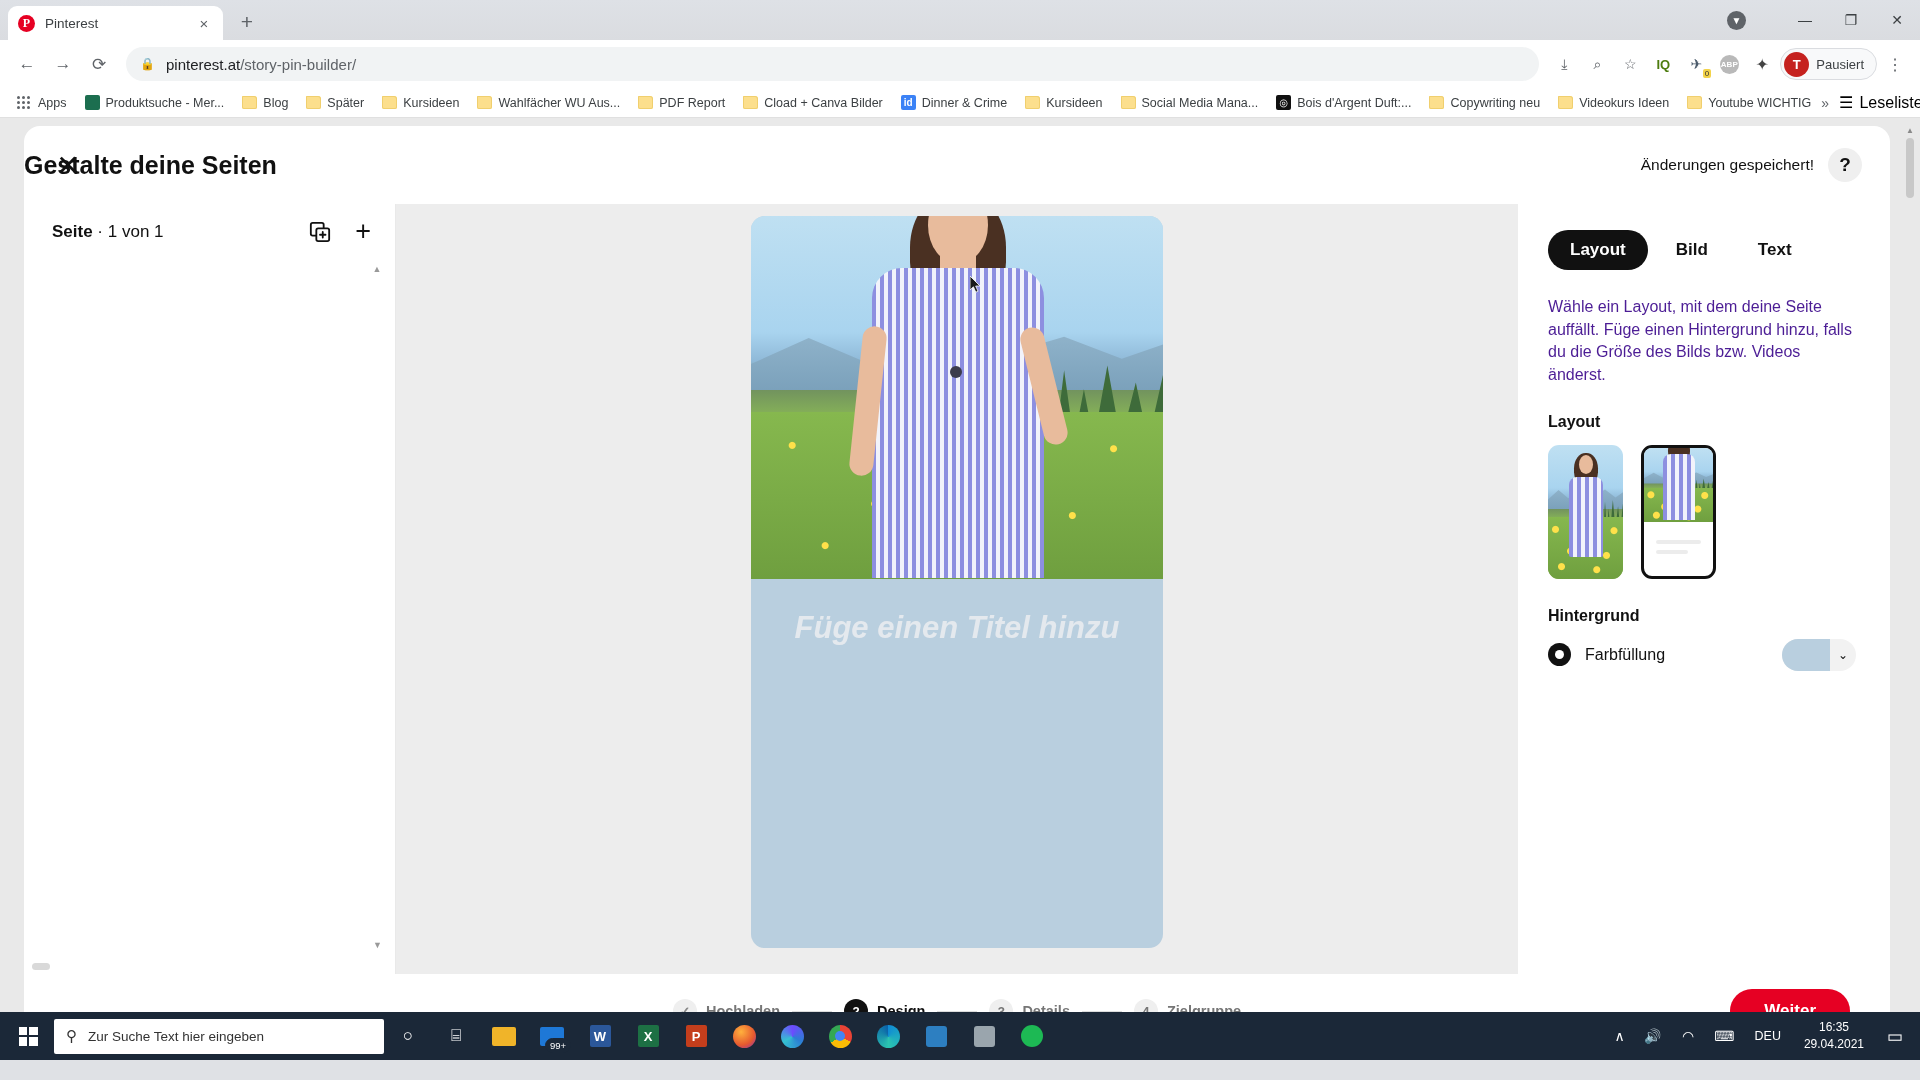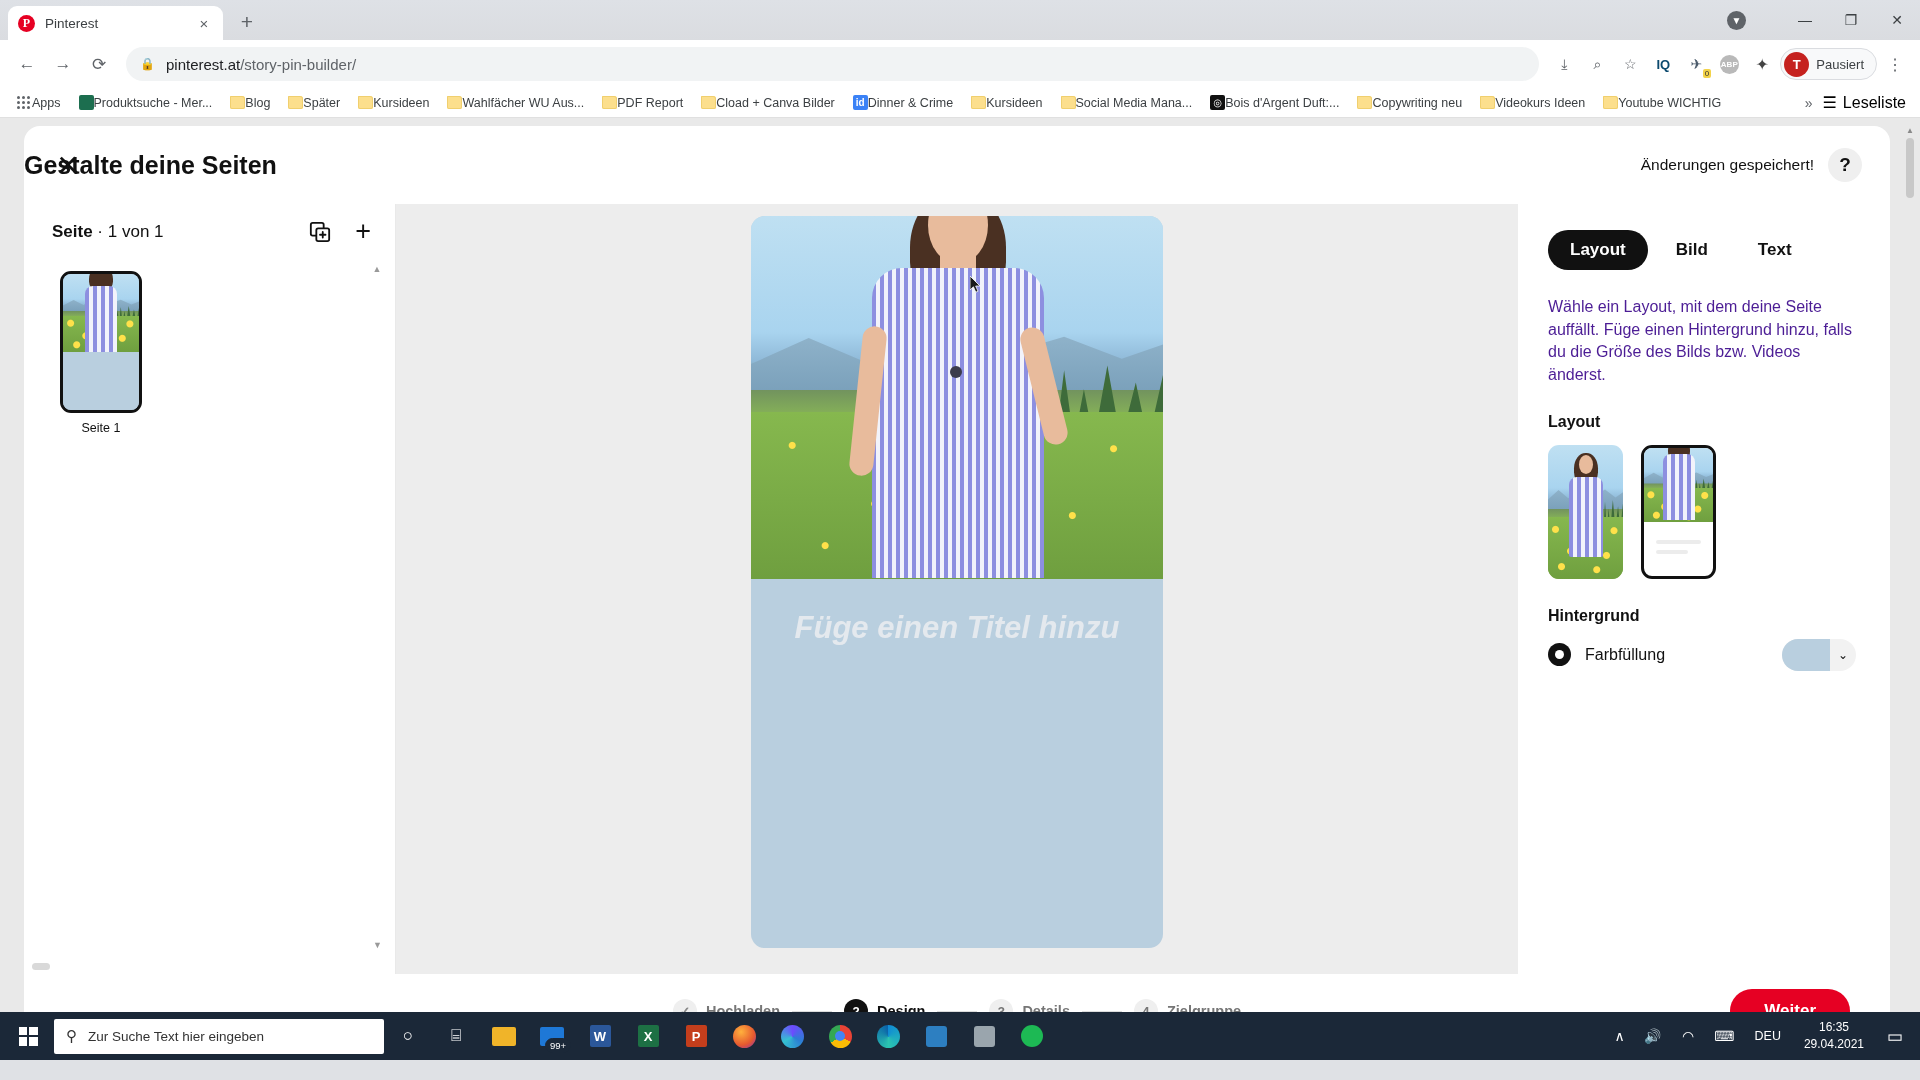--- a/index.html
+++ b/index.html
@@ -43,21 +43,21 @@
   .extico { width:30px;height:30px;display:flex;align-items:center;justify-content:center;
             font-size:14px;color:#5f6368;position:relative;flex:none;}
   .profile-pill { display:flex;align-items:center;gap:7px;border:1px solid #dadce0;
                   border-radius:18px;padding:2px 12px 2px 3px;height:32px;background:#f8f9fa;}
   .profile-pill .av { width:25px;height:25px;border-radius:50%;background:#c5221f;color:#fff;
                       display:flex;align-items:center;justify-content:center;font-size:13px;font-weight:bold;}
   .profile-pill .pl { font-size:13px;color:#3c4043; }
 
   .bookmarks { height:30px; background:#fff; display:flex; align-items:center;
                padding:0 8px; gap:2px; border-bottom:1px solid #e0e0e0; overflow:hidden;}
-  .bm { display:flex;align-items:center;padding:3px 8px;border-radius:4px;flex:none;}
+  .bm { display:flex;align-items:center;gap:6px;padding:3px 8px;border-radius:4px;flex:none;}
   .bm .bmtxt { font-size:12.5px;color:#3c4043;white-space:nowrap;}
   .folder { width:15px;height:13px;background:#fcdf8d;border-radius:1px 3px 2px 2px;flex:none;
             box-shadow:inset 0 0 0 1px #f0cf6e;}
   .appsdots { width:16px;height:16px;display:grid;grid-template-columns:repeat(3,1fr);
               gap:1.5px;flex:none;padding:1px;}
   .appsdots i { background:#5f6368;border-radius:50%; display:block; width:3px;height:3px;}
   .bm .sq { width:15px;height:15px;border-radius:2px;flex:none;}
   .bm-right { margin-left:auto; display:flex; align-items:center; gap:10px; padding-right:6px;}
   .bm-right .chev { font-size:14px;color:#5f6368;}
 
@@ -224,21 +224,21 @@
     <div class="tbtn">→</div>
     <div class="tbtn">⟳</div>
     <div class="omnibox">
       <span style="font-size:12px;">🔒</span>
       <span class="url"><span>pinterest.at</span><span class="path">/story-pin-builder/</span></span>
     </div>
     <div class="tb-right">
       <div class="extico">⤓</div>
       <div class="extico">⌕</div>
       <div class="extico">☆</div>
-      <div class="extico" style="color:#0c4a6e;font-weight:bold;font-size:13px;">IQ</div>
+      <div class="extico" style="color:#4d7c0f;font-weight:bold;font-size:13px;">IQ</div>
       <div class="extico" style="color:#4a5a6a;">
         <span>✈</span>
         <span style="position:absolute;right:0;bottom:1px;background:#f3d34a;color:#333;font-size:8px;border-radius:2px;padding:0 2px;">0</span>
       </div>
       <div class="extico">
         <span style="width:19px;height:19px;border-radius:50%;background:#b9b9b9;color:#fff;font-size:8px;display:flex;align-items:center;justify-content:center;font-weight:bold;">ABP</span>
       </div>
       <div class="extico" style="color:#444;font-size:16px;">✦</div>
       <div class="profile-pill">
         <div class="av">T</div>
@@ -349,40 +349,20 @@
             </div>
             <div class="acts">
               <span class="ico-dup">
                 <svg width="22" height="22" viewBox="0 0 24 24">
                     <rect x="2" y="2" width="14" height="14" rx="2" fill="none" stroke="#111" stroke-width="2"></rect>
                     <rect x="8" y="8" width="14" height="14" rx="2" fill="#fff" stroke="#111" stroke-width="2"></rect>
                     <path d="M15 12v6M12 15h6" stroke="#111" stroke-width="2" stroke-linecap="round"></path>
                   </svg>
               </span>
               <span class="ico-plus">+</span>
-            </div>
-          </div>
-          <div class="pages-list">
-            <div class="thumb-wrap">
-              <div class="thumb">
-                <div class="img">
-                  <div class="scene">
-                      <div class="mtn"></div>
-                      <div class="trees"></div>
-                      <div class="field"></div>
-                    </div>
-                  <div class="model" style="width:46px;height:100%;">
-                    <div class="skin" style="left:15px;top:-4px;width:16px;height:18px;border-radius:50%;"></div>
-                    <div class="hair" style="left:11px;top:-8px;width:24px;height:26px;border-radius:50% 50% 40% 40%;"></div>
-                    <div class="dress" style="left:7px;top:12px;width:32px;height:70px;border-radius:8px 8px 4px 4px;"></div>
-                  </div>
-                </div>
-                <div class="fill"></div>
-              </div>
-              <div class="thumb-cap">Seite 1</div>
             </div>
           </div>
           <div class="pages-scroll">
             <div class="arr">▲</div>
             <div class="track"></div>
             <div class="arr" style="position:absolute;bottom:0;left:2px;">▼</div>
           </div>
           <div class="hscroll">
               <div class="thumbbar"></div>
             </div>

